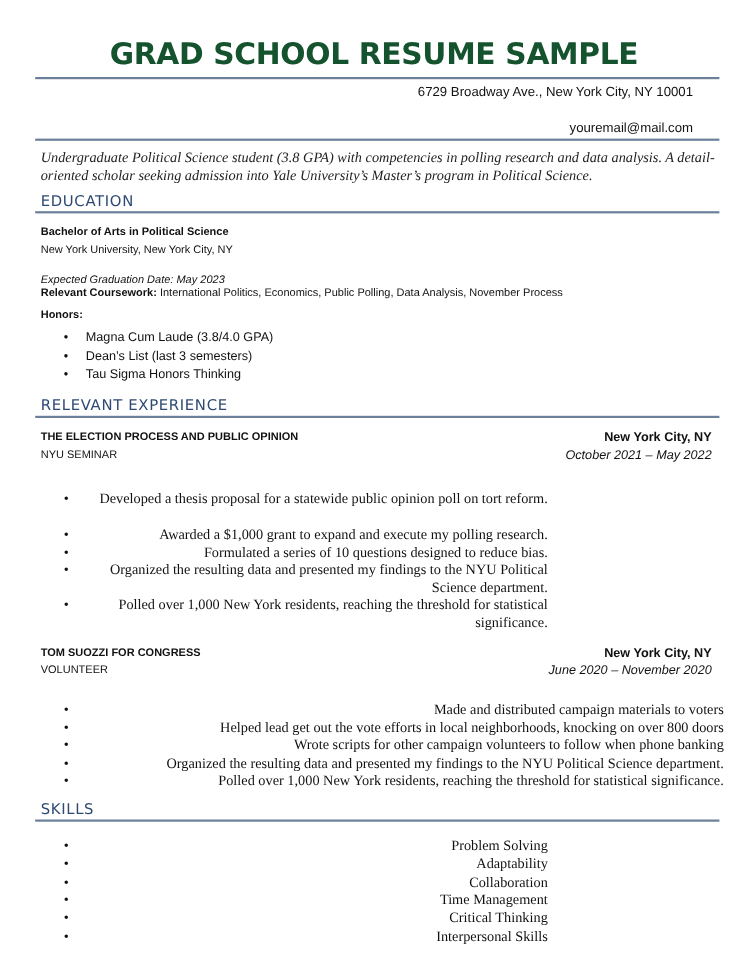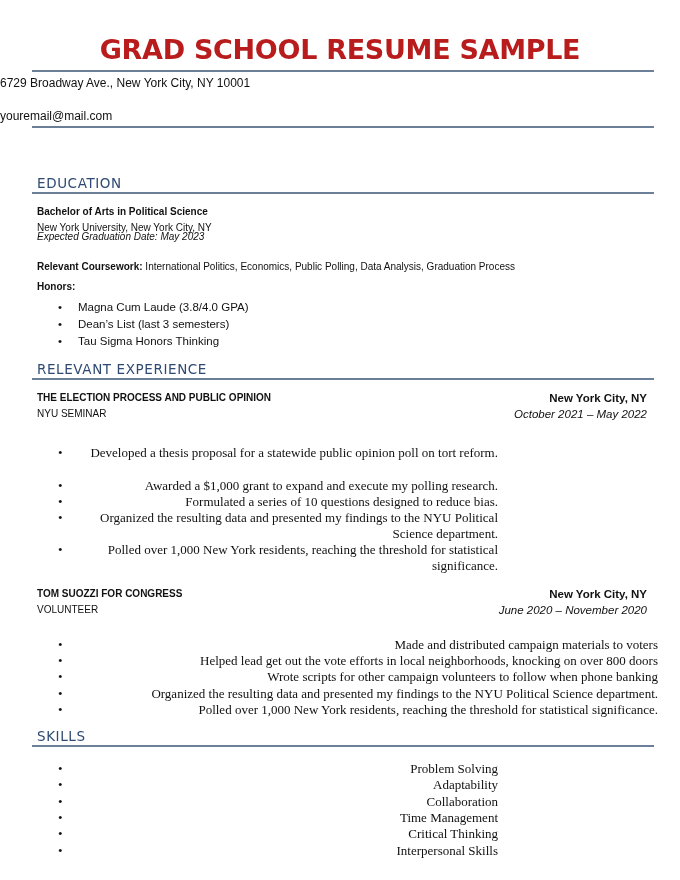--- a/index.html
+++ b/index.html
@@ -1,20 +1,20 @@
 <!DOCTYPE html>
 <html><head>
 <meta charset="utf-8">
 <style>
   html, body { margin: 0; padding: 0; background: #ffffff; }
   body { width: 680px; height: 880px; position: relative; overflow: hidden; font-family: "Liberation Sans", sans-serif; color: #111; }
   .page { position: absolute; left: 0; top: 0; width: 680px; height: 880px; }
-  .title { position: absolute; left: 0; width: 680px; top: 34px; text-align: center; font-family: "DejaVu Sans", sans-serif; font-weight: bold; font-size: 27px; color: #b91c1c; letter-spacing: -0.3px; }
+  .title { position: absolute; left: 0; width: 680px; top: 34px; text-align: center; font-family: "DejaVu Sans", sans-serif; font-weight: bold; font-size: 27px; color: #14532d; letter-spacing: -0.3px; }
   .rule { position: absolute; left: 32px; width: 622px; height: 0; border-top: 2px solid #6b7f99; }
-  .contact { position: absolute; left: 0; width: 630px; text-align: left; font-size: 12px; color: #111; }
+  .contact { position: absolute; left: 0; width: 630px; text-align: right; font-size: 12px; color: #111; }
   .summary { position: absolute; left: 37px; width: 615px; top: 134px; font-family: "Liberation Serif", serif; font-style: italic; font-size: 13px; line-height: 17px; color: #222; }
   .section-h { position: absolute; left: 37px; font-family: "DejaVu Sans", sans-serif; font-weight: normal; font-size: 13.5px; color: #2e4a73; letter-spacing: 0.6px; }
   .line { position: absolute; left: 37px; font-size: 10px; color: #111; white-space: nowrap; }
   .bold { font-weight: bold; }
   .ital { font-style: italic; }
   .right { position: absolute; right: 33px; font-size: 11.5px; color: #111; white-space: nowrap; }
   .bul { position: absolute; left: 58px; font-size: 11.5px; color: #111; white-space: nowrap; }
   .bul .dot, .sbul .dot { position: absolute; left: 0; top: 0; }
   .bul .txt { position: absolute; left: 20px; top: 0; }
   .sbul { position: absolute; left: 58px; font-family: "Liberation Serif", serif; font-size: 13px; line-height: 16px; color: #111; width: 600px; }
@@ -26,29 +26,30 @@
 
 <div class="page">
 
   <div class="title">GRAD SCHOOL RESUME SAMPLE</div>
   <div class="rule" style="top:70px"></div>
 
   <div class="contact" style="top:76px">6729 Broadway Ave., New York City, NY 10001</div>
   <div class="contact" style="top:109px">youremail@mail.com</div>
   <div class="rule" style="top:126px"></div>
 
+  <div class="summary">Undergraduate Political Science student (3.8 GPA) with competencies in polling research and data analysis. A detail-oriented scholar seeking admission into Yale University’s Master’s program in Political Science.</div>
 
   <div class="section-h" style="top:175px">EDUCATION</div>
   <div class="rule" style="top:192px"></div>
 
   <div class="line bold" style="top:206px">Bachelor of Arts in Political Science</div>
   <div class="line" style="top:222px">New York University, New York City, NY</div>
-  <div class="line ital" style="top:231px">Expected Graduation Date: May 2023</div>
+  <div class="line ital" style="top:249px">Expected Graduation Date: May 2023</div>
   <div class="line" style="top:261px">
-    <span class="bold">Relevant Coursework:</span><span> International Politics, Economics, Public Polling, Data Analysis, Graduation Process</span>
+    <span class="bold">Relevant Coursework:</span><span> International Politics, Economics, Public Polling, Data Analysis, November Process</span>
   </div>
   <div class="line bold" style="top:281px">Honors:</div>
 
   <div class="bul" style="top:301px">
       <span class="dot">•</span>
       <span class="txt">Magna Cum Laude (3.8/4.0 GPA)</span>
     </div>
   <div class="bul" style="top:318px">
       <span class="dot">•</span>
       <span class="txt">Dean’s List (last 3 semesters)</span>

